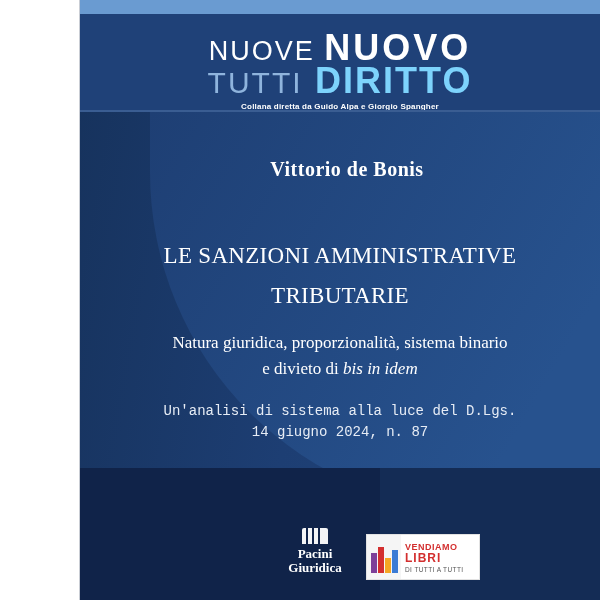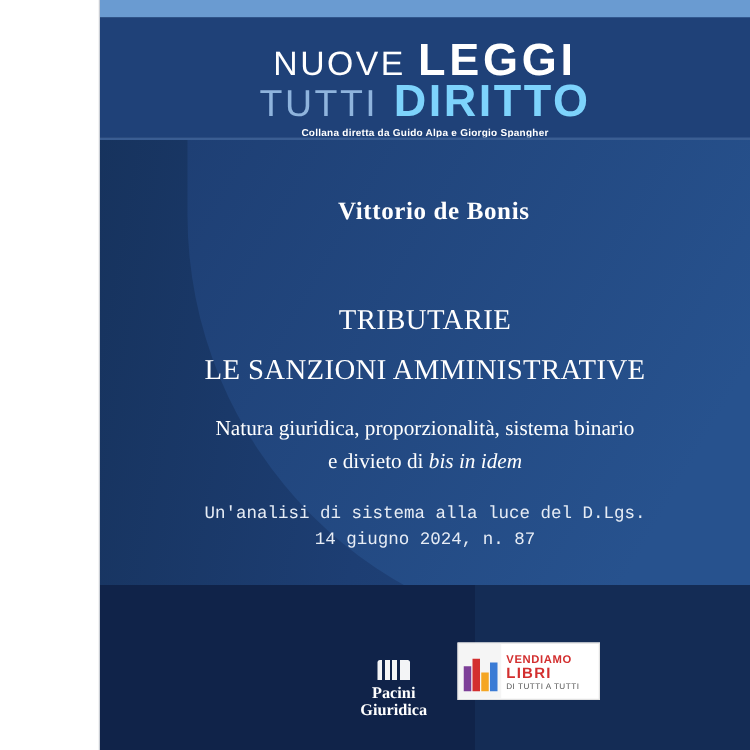--- a/index.html
+++ b/index.html
@@ -258,21 +258,21 @@
     font-family: "Liberation Serif", serif;
     font-size: 13px;
     font-weight: bold;
     line-height: 14px;
   }
 
   
   .badge {
     position: absolute;
     left: 366px;
-    top: 514px;
+    top: 534px;
     width: 112px;
     height: 44px;
     background: #ffffff;
     z-index: 9;
     display: flex;
     align-items: stretch;
     border: 1px solid #e2e2e2;
   }
   .badge-bars {
     width: 34px;
@@ -330,36 +330,36 @@
   <div class="body-blue"></div>
   <div class="curve-shape"></div>
   <div class="bottom-dark"></div>
   <div class="bottom-dark-inner"></div>
 
   <div class="top-band"></div>
 
   <div class="masthead">
     <div class="title-line1">
       <span class="word-nuove">NUOVE</span>
-      <span class="word-leggi">LEGGI</span>
+      <span class="word-leggi">NUOVO</span>
     </div>
     <div class="title-line2">
       <span class="word-nuovo">TUTTI</span>
       <span class="word-diritto">DIRITTO</span>
     </div>
     <div class="collana">Collana diretta da Guido Alpa e Giorgio Spangher</div>
   </div>
   <div class="masthead-rule"></div>
 
   <div class="text-block">
     <div class="author">Vittorio de Bonis</div>
 
     <div class="book-title">
+      <div>LE SANZIONI AMMINISTRATIVE</div>
       <div>TRIBUTARIE</div>
-      <div>LE SANZIONI AMMINISTRATIVE</div>
     </div>
 
     <div class="subtitle">
       <div>Natura giuridica, proporzionalità, sistema binario</div>
       <div>
         <span>e divieto di </span><span class="ital">bis in idem</span>
       </div>
     </div>
 
     <div class="note">

